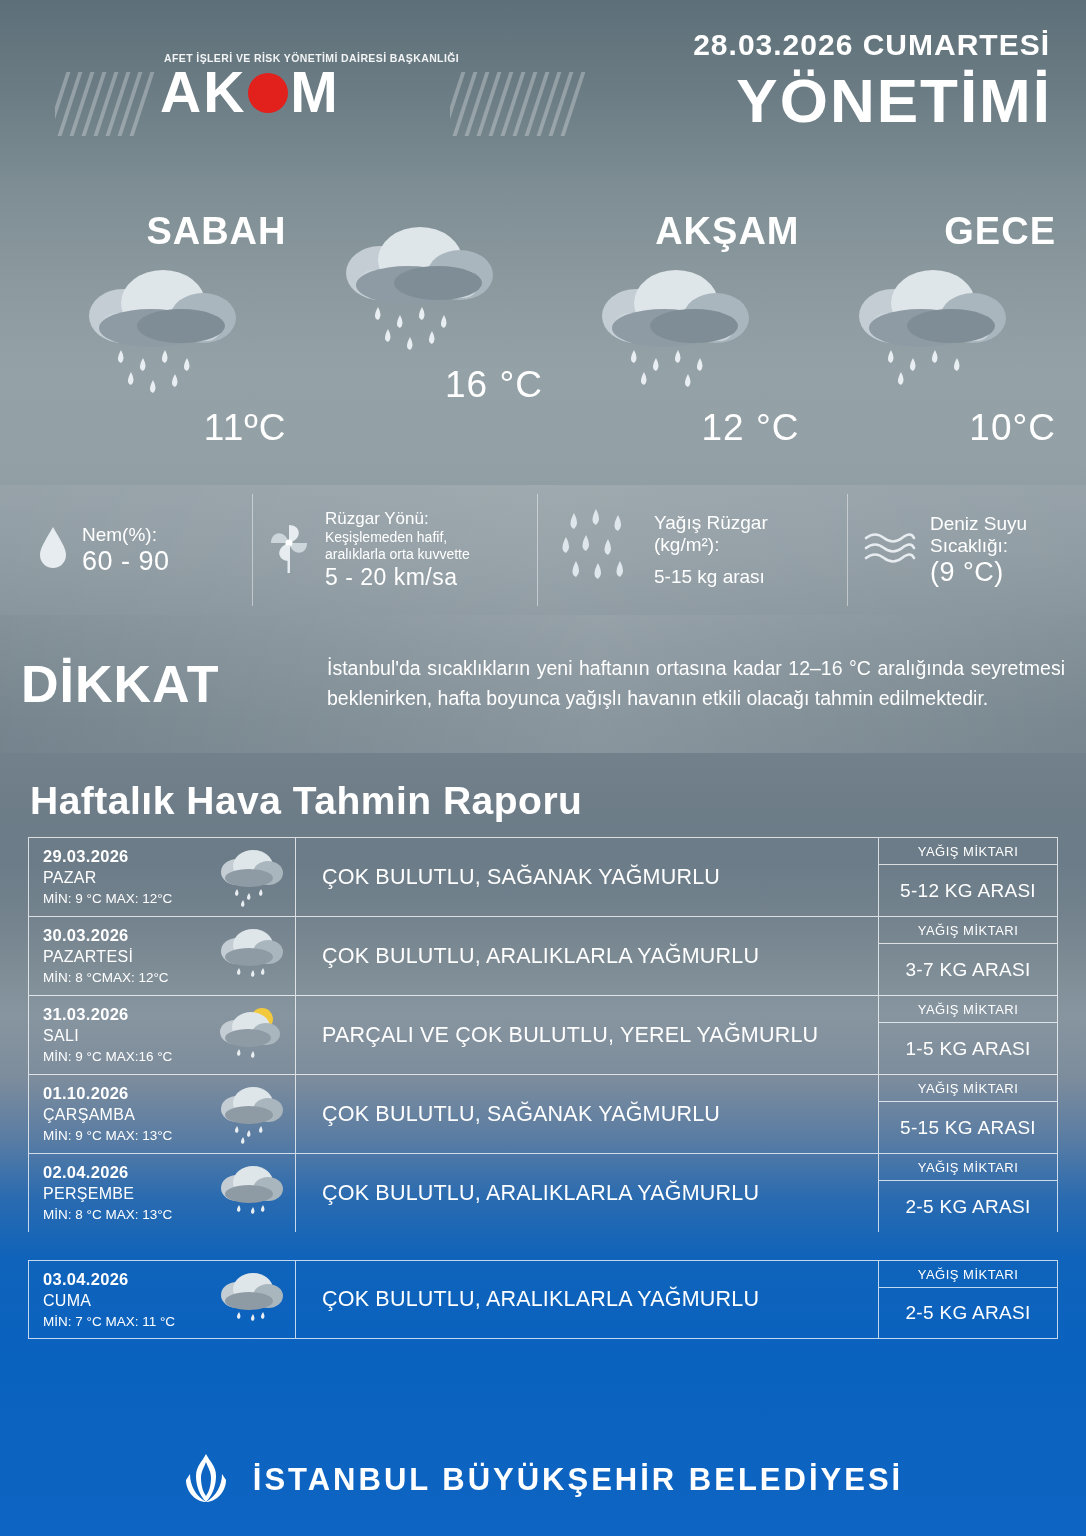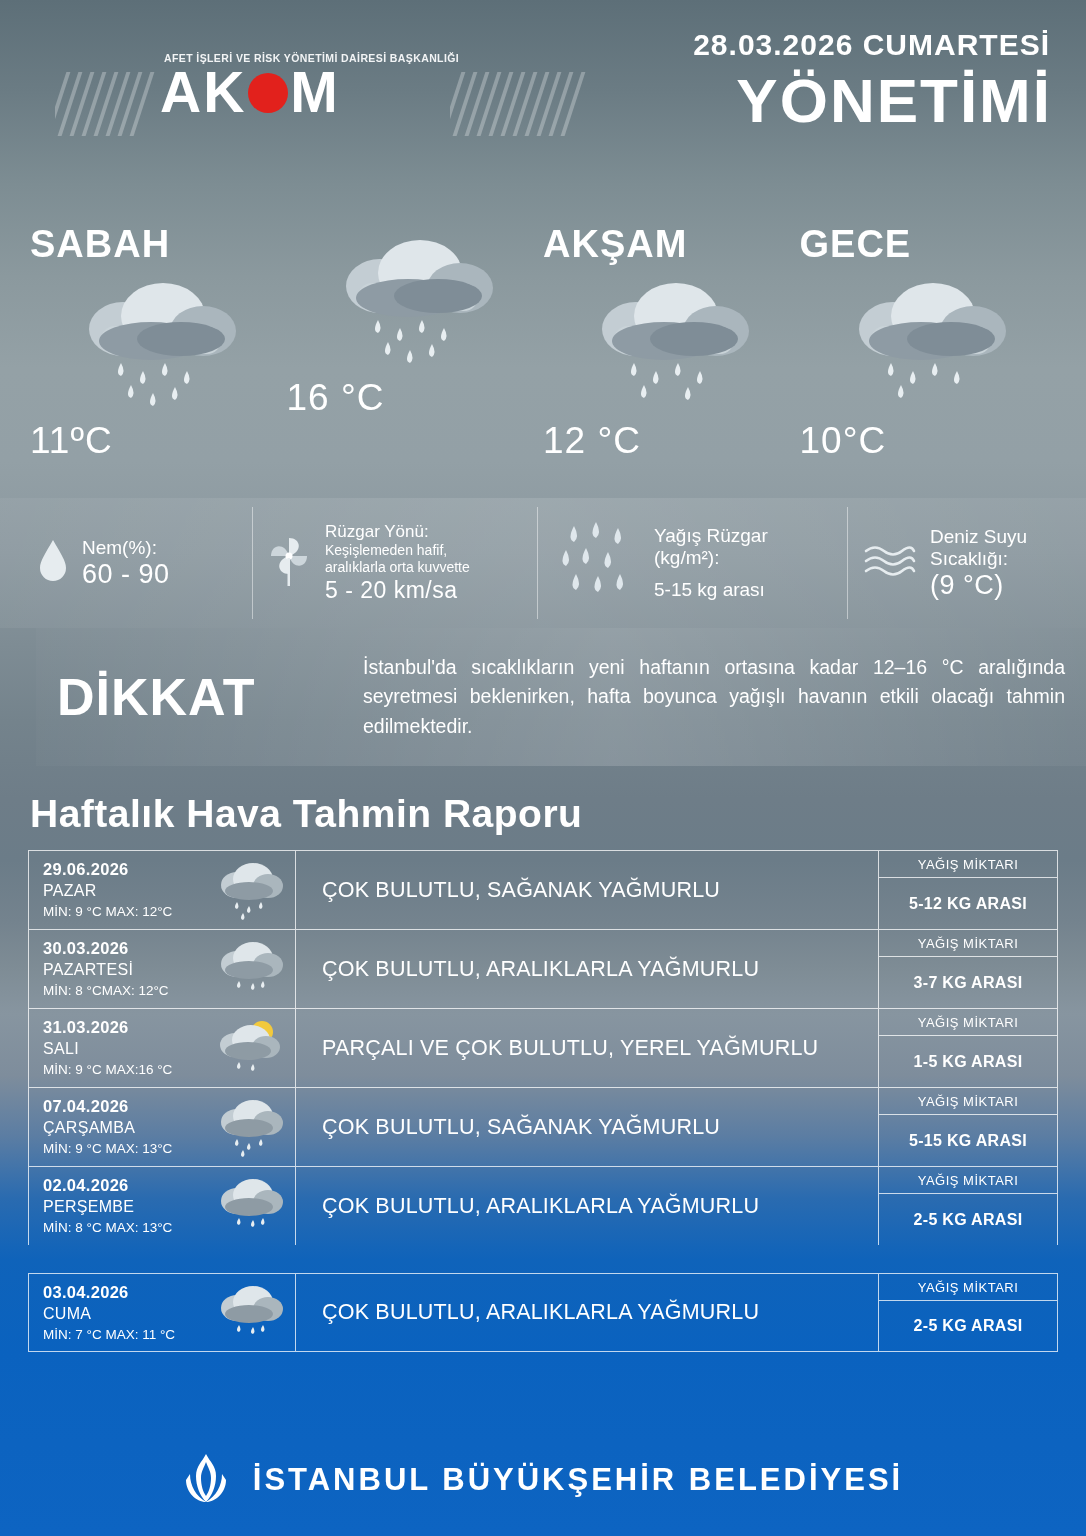--- a/index.html
+++ b/index.html
@@ -107,21 +107,21 @@
     letter-spacing: 2px;
     line-height: 1;
   }
 
   
   .dayparts {
     display: flex;
     margin-top: 40px;
     padding: 0 30px;
   }
-  .daypart { flex: 1; text-align: left; margin-top: 13px; }
+  .daypart { flex: 1; text-align: right; }
   .daypart-label {
     font-size: 38px;
     font-weight: bold;
     letter-spacing: 1px;
   }
   .daypart-icon {
     height: 150px;
     display: flex;
     align-items: center;
     justify-content: center;
@@ -158,21 +158,20 @@
   .metric .txt-big { font-size: 27px; letter-spacing: .5px; }
   .metric .txt-md { font-size: 19px; }
 
   
   .dikkat-band {
     height: 138px;
     display: flex;
     align-items: center;
     padding: 0 21px;
     background: linear-gradient(90deg, rgba(255,255,255,0.02) 0%, rgba(255,255,255,0.16) 55%, rgba(255,255,255,0.04) 100%);
-    margin-left: 36px;
   }
   .dikkat-title {
     font-size: 52px;
     font-weight: bold;
     letter-spacing: 1px;
     width: 300px;
   }
   .dikkat-text {
     font-size: 19.5px;
     line-height: 1.52;
@@ -235,22 +234,22 @@
     justify-content: center;
     font-size: 13px;
     letter-spacing: .5px;
     border-bottom: 1px solid rgba(255,255,255,.75);
   }
   .w-amt-v {
     flex: 1;
     display: flex;
     align-items: center;
     justify-content: center;
-    font-size: 16px;
-    font-weight: bold;
+    font-size: 19px;
+    font-weight: normal;
     letter-spacing: .3px;
   }
 
   
   .footer {
     position: absolute;
     left: 0; right: 0; bottom: 28px;
     display: flex;
     align-items: center;
     justify-content: center;
@@ -480,21 +479,21 @@
   <div class="dikkat-title">DİKKAT</div>
   <div class="dikkat-text">İstanbul'da sıcaklıkların yeni haftanın ortasına kadar 12–16 °C aralığında seyretmesi beklenirken, hafta boyunca yağışlı havanın etkili olacağı tahmin edilmektedir.</div>
 </div>
 
 <div class="weekly-title">Haftalık Hava Tahmin Raporu</div>
 
 <div class="weekly">
 
   <div class="wrow">
     <div class="w-date">
-      <div class="d1">29.06.2026</div>
+      <div class="d1">29.03.2026</div>
       <div class="d2">PAZAR</div>
       <div class="d3">MİN: 9 °C MAX: 12°C</div>
     </div>
     <div class="w-icon">
       <svg width="74" height="62" viewBox="0 0 74 62">
         <ellipse cx="24" cy="26" rx="16" ry="13" fill="#c3cdd3"></ellipse>
         <ellipse cx="40" cy="20" rx="20" ry="16" fill="#dfe6ea"></ellipse>
         <ellipse cx="55" cy="27" rx="15" ry="12" fill="#aab6bd"></ellipse>
         <ellipse cx="36" cy="32" rx="24" ry="9" fill="#8e9ba4"></ellipse>
         <g fill="#e8eef1">
@@ -559,21 +558,21 @@
     </div>
     <div class="w-desc">PARÇALI VE ÇOK BULUTLU, YEREL YAĞMURLU</div>
     <div class="w-amt">
       <div class="w-amt-h">YAĞIŞ MİKTARI</div>
       <div class="w-amt-v">1-5 KG ARASI</div>
     </div>
   </div>
 
   <div class="wrow">
     <div class="w-date">
-      <div class="d1">07.04.2026</div>
+      <div class="d1">01.10.2026</div>
       <div class="d2">ÇARŞAMBA</div>
       <div class="d3">MİN: 9 °C MAX: 13°C</div>
     </div>
     <div class="w-icon">
       <svg width="74" height="62" viewBox="0 0 74 62">
         <ellipse cx="24" cy="26" rx="16" ry="13" fill="#c3cdd3"></ellipse>
         <ellipse cx="40" cy="20" rx="20" ry="16" fill="#dfe6ea"></ellipse>
         <ellipse cx="55" cy="27" rx="15" ry="12" fill="#aab6bd"></ellipse>
         <ellipse cx="36" cy="32" rx="24" ry="9" fill="#8e9ba4"></ellipse>
         <g fill="#e8eef1">

